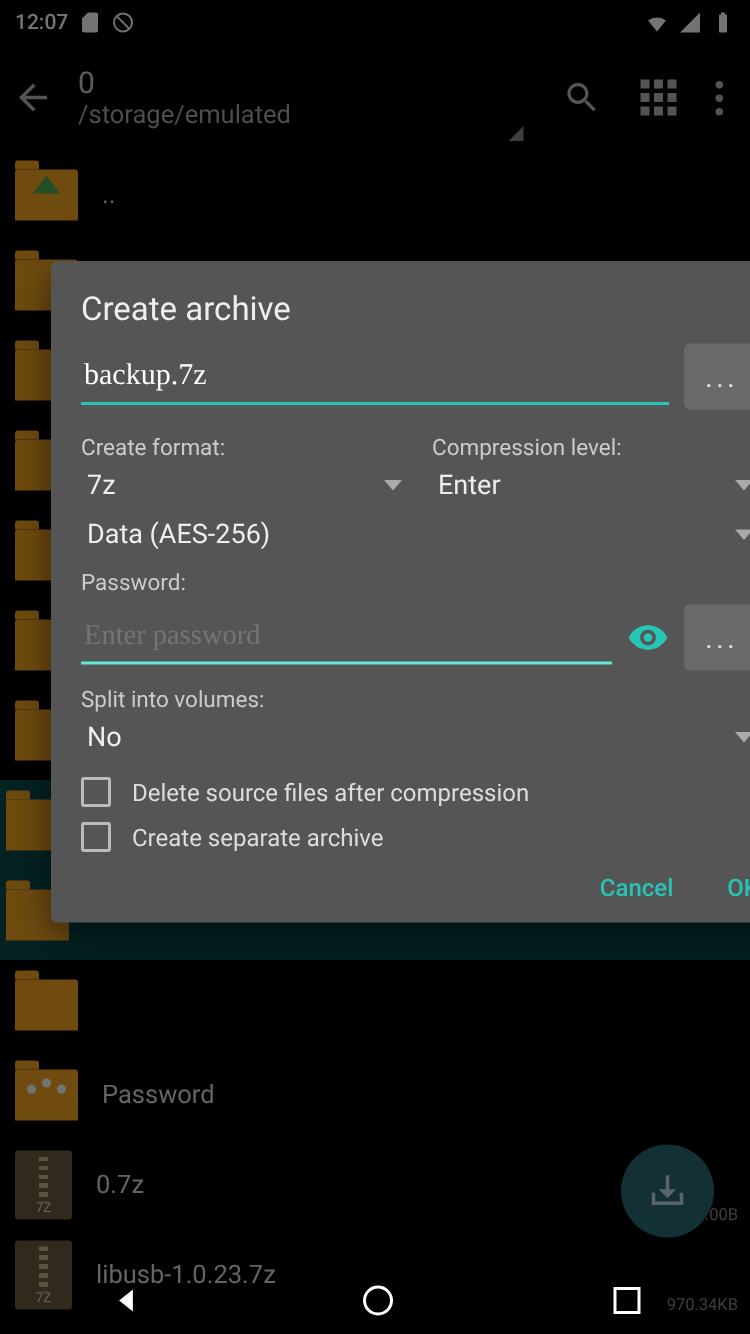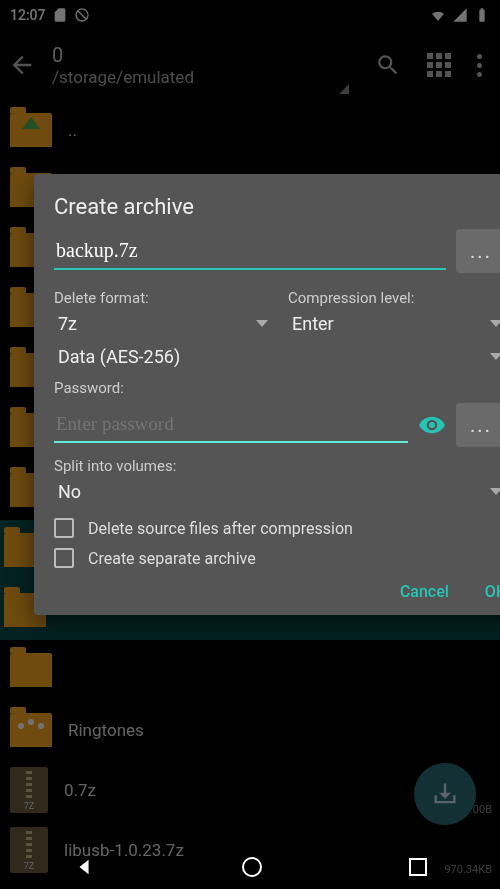--- a/index.html
+++ b/index.html
@@ -177,21 +177,21 @@
     </div>
     <div class="row">
       <div class="ficon"></div>
       <span class="fname"></span>
       <span class="fsize">
         <dir></dir>
       </span>
     </div>
     <div class="row">
       <div class="ficon ring"></div>
-      <span class="fname">Ringtones</span>
+      <span class="fname">Password</span>
     </div>
     <div class="row">
       <div class="zicon">7Z</div>
       <span class="fname">0.7z</span>
       <span class="fsize">275.00B</span>
     </div>
     <div class="row">
       <div class="zicon">7Z</div>
       <span class="fname">libusb-1.0.23.7z</span>
       <span class="fsize">970.34KB</span>
@@ -209,21 +209,21 @@
 <div class="dialog">
   <h1>Create archive</h1>
 
   <div class="inrow">
     <input class="inp" value="backup.7z" style="">
     <div class="sqbtn">...</div>
   </div>
 
   <div class="two">
     <div>
-      <div class="lbl">Delete format:</div>
+      <div class="lbl">Create format:</div>
       <div class="sel">
         <span>7z</span>
         <span class="arrow"></span>
       </div>
     </div>
     <div>
       <div class="lbl">Compression level:</div>
       <div class="sel">
         <span>Enter</span>
         <span class="arrow"></span>

